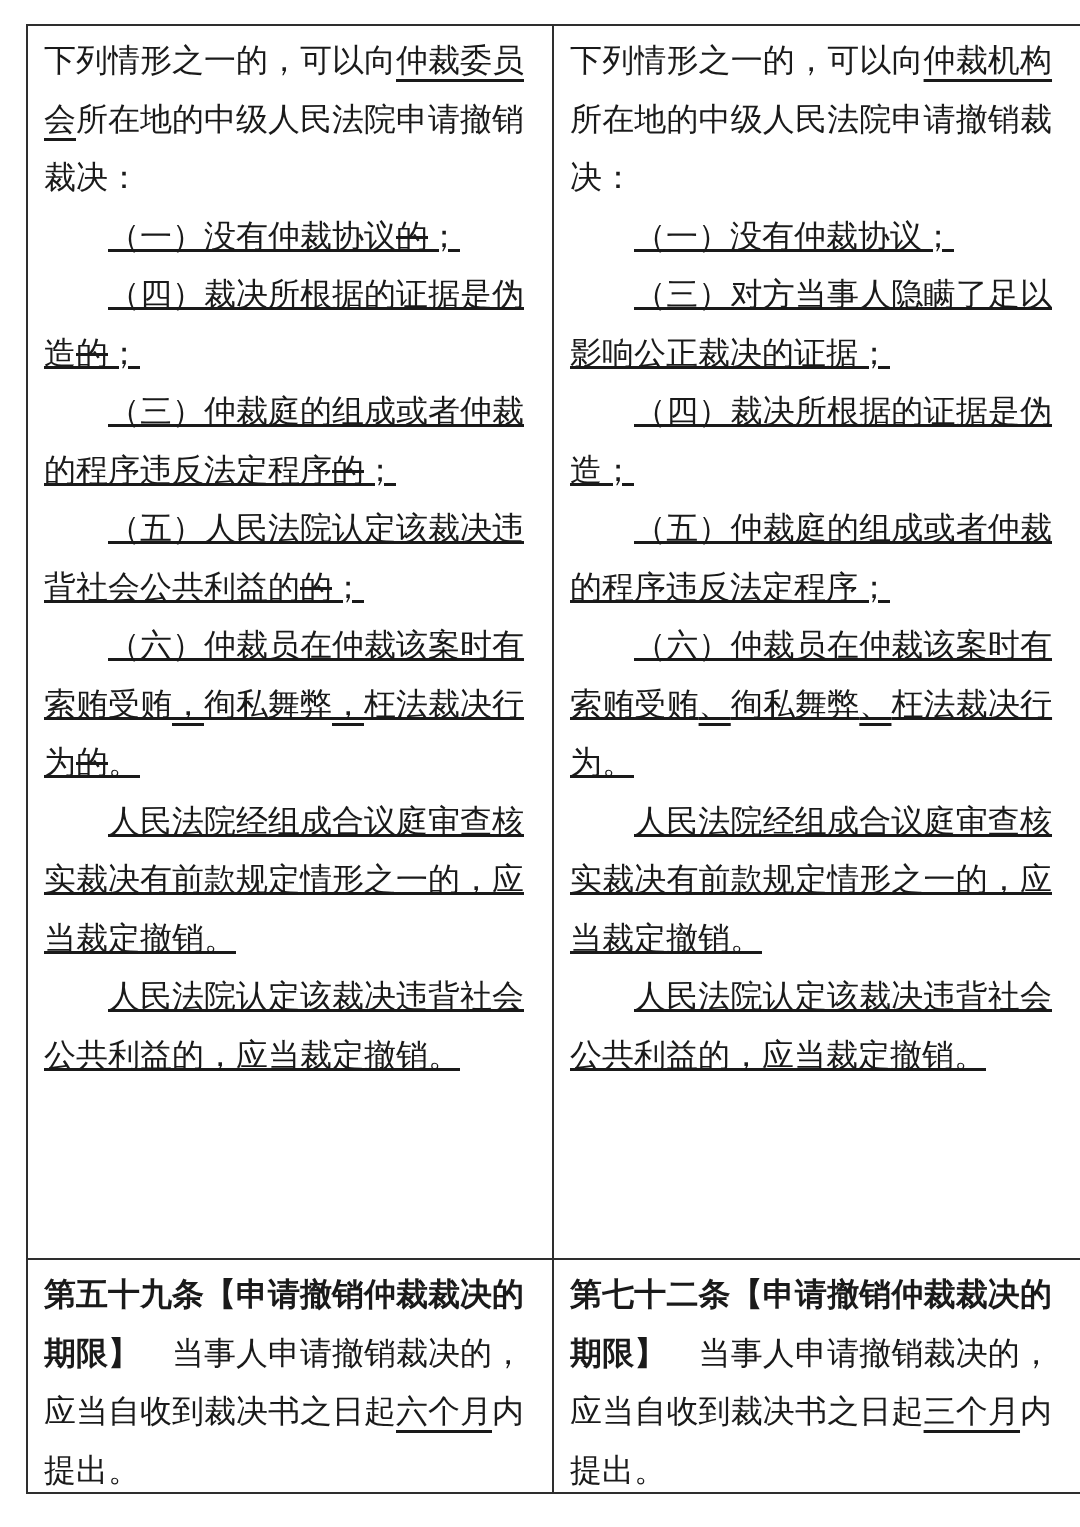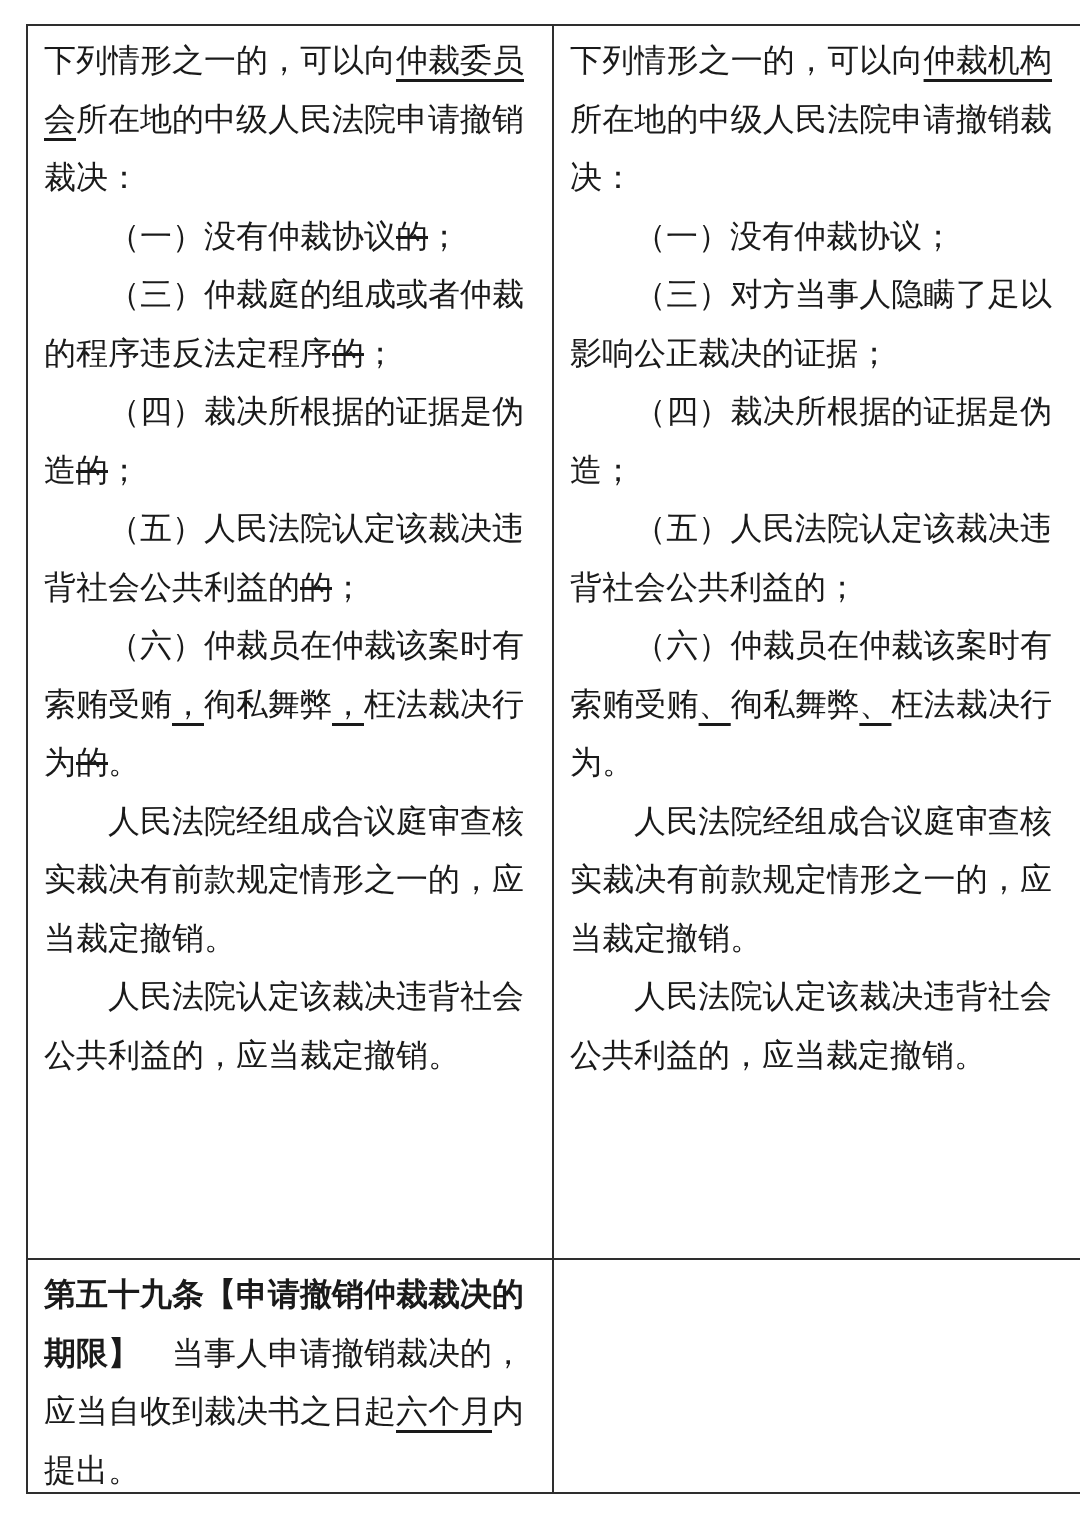--- a/index.html
+++ b/index.html
@@ -40,20 +40,21 @@
   }
   .row1 {
     border-bottom: 2px solid #2e2e2e;
   }
   .para {
     margin: 0;
     padding: 0;
   }
   .para.indent {
     text-indent: 2em;
+    text-decoration: underline;
   }
   .run { }
   .run-u {
     text-decoration: underline;
     text-decoration-thickness: 2.5px;
     text-underline-offset: 8px;
   }
   .run-strike {
     text-decoration: line-through;
     text-decoration-thickness: 2.5px;
@@ -63,34 +64,37 @@
   }
 </style>
 </head>
 <body>
 
 <div class="page">
   <div class="cmp-table">
     <div class="cell cell-left row1">
         <p class="para"><span class="run">下列情形之一的，可以向</span><span class="run run-u">仲裁委员会</span><span class="run">所在地的中级人民法院申请撤销裁决：</span></p>
         <p class="para indent"><span class="run">（一）没有仲裁协议</span><span class="run run-strike">的</span><span class="run">；</span></p>
+        <p class="para indent"><span class="run">（四）裁决所根据的证据是伪造</span><span class="run run-strike">的</span><span class="run">；</span></p>
         <p class="para indent"><span class="run">（三）仲裁庭的组成或者仲裁的程序违反法定程序</span><span class="run run-strike">的</span><span class="run">；</span></p>
-        <p class="para indent"><span class="run">（四）裁决所根据的证据是伪造</span><span class="run run-strike">的</span><span class="run">；</span></p>
         <p class="para indent"><span class="run">（五）人民法院认定该裁决违背社会公共利益的</span><span class="run run-strike">的</span><span class="run">；</span></p>
         <p class="para indent"><span class="run">（六）仲裁员在仲裁该案时有索贿受贿</span><span class="run run-u">，</span><span class="run">徇私舞弊</span><span class="run run-u">，</span><span class="run">枉法裁决行为</span><span class="run run-strike">的</span><span class="run">。</span></p>
         <p class="para indent"><span class="run">人民法院经组成合议庭审查核实裁决有前款规定情形之一的，应当裁定撤销。</span></p>
         <p class="para indent"><span class="run">人民法院认定该裁决违背社会公共利益的，应当裁定撤销。</span></p>
       </div>
     <div class="cell row1">
         <p class="para"><span class="run">下列情形之一的，可以向</span><span class="run run-u">仲裁机构</span><span class="run">所在地的中级人民法院申请撤销裁决：</span></p>
         <p class="para indent"><span class="run">（一）没有仲裁协议；</span></p>
         <p class="para indent"><span class="run">（三）对方当事人隐瞒了足以影响公正裁决的证据；</span></p>
         <p class="para indent"><span class="run">（四）裁决所根据的证据是伪造；</span></p>
-        <p class="para indent"><span class="run">（五）人民法院认定该裁决违背社会公共利益的；</span></p>
+        <p class="para indent"><span class="run">（五）仲裁庭的组成或者仲裁的程序违反法定程序；</span></p>
         <p class="para indent"><span class="run">（六）仲裁员在仲裁该案时有索贿受贿</span><span class="run run-u">、</span><span class="run">徇私舞弊</span><span class="run run-u">、</span><span class="run">枉法裁决行为。</span></p>
         <p class="para indent"><span class="run">人民法院经组成合议庭审查核实裁决有前款规定情形之一的，应当裁定撤销。</span></p>
         <p class="para indent"><span class="run">人民法院认定该裁决违背社会公共利益的，应当裁定撤销。</span></p>
       </div>
     <div class="cell cell-left">
         <p class="para"><span class="run run-b">第五十九条【申请撤销仲裁裁决的期限】</span><span class="run">　当事人申请撤销裁决的，应当自收到裁决书之日起</span><span class="run run-u">六个月</span><span class="run">内提出。</span></p>
       </div>
+    <div class="cell">
+        <p class="para"><span class="run run-b">第七十二条【申请撤销仲裁裁决的期限】</span><span class="run">　当事人申请撤销裁决的，应当自收到裁决书之日起</span><span class="run run-u">三个月</span><span class="run">内提出。</span></p>
+      </div>
   </div>
 </div>
 
 </body></html>

